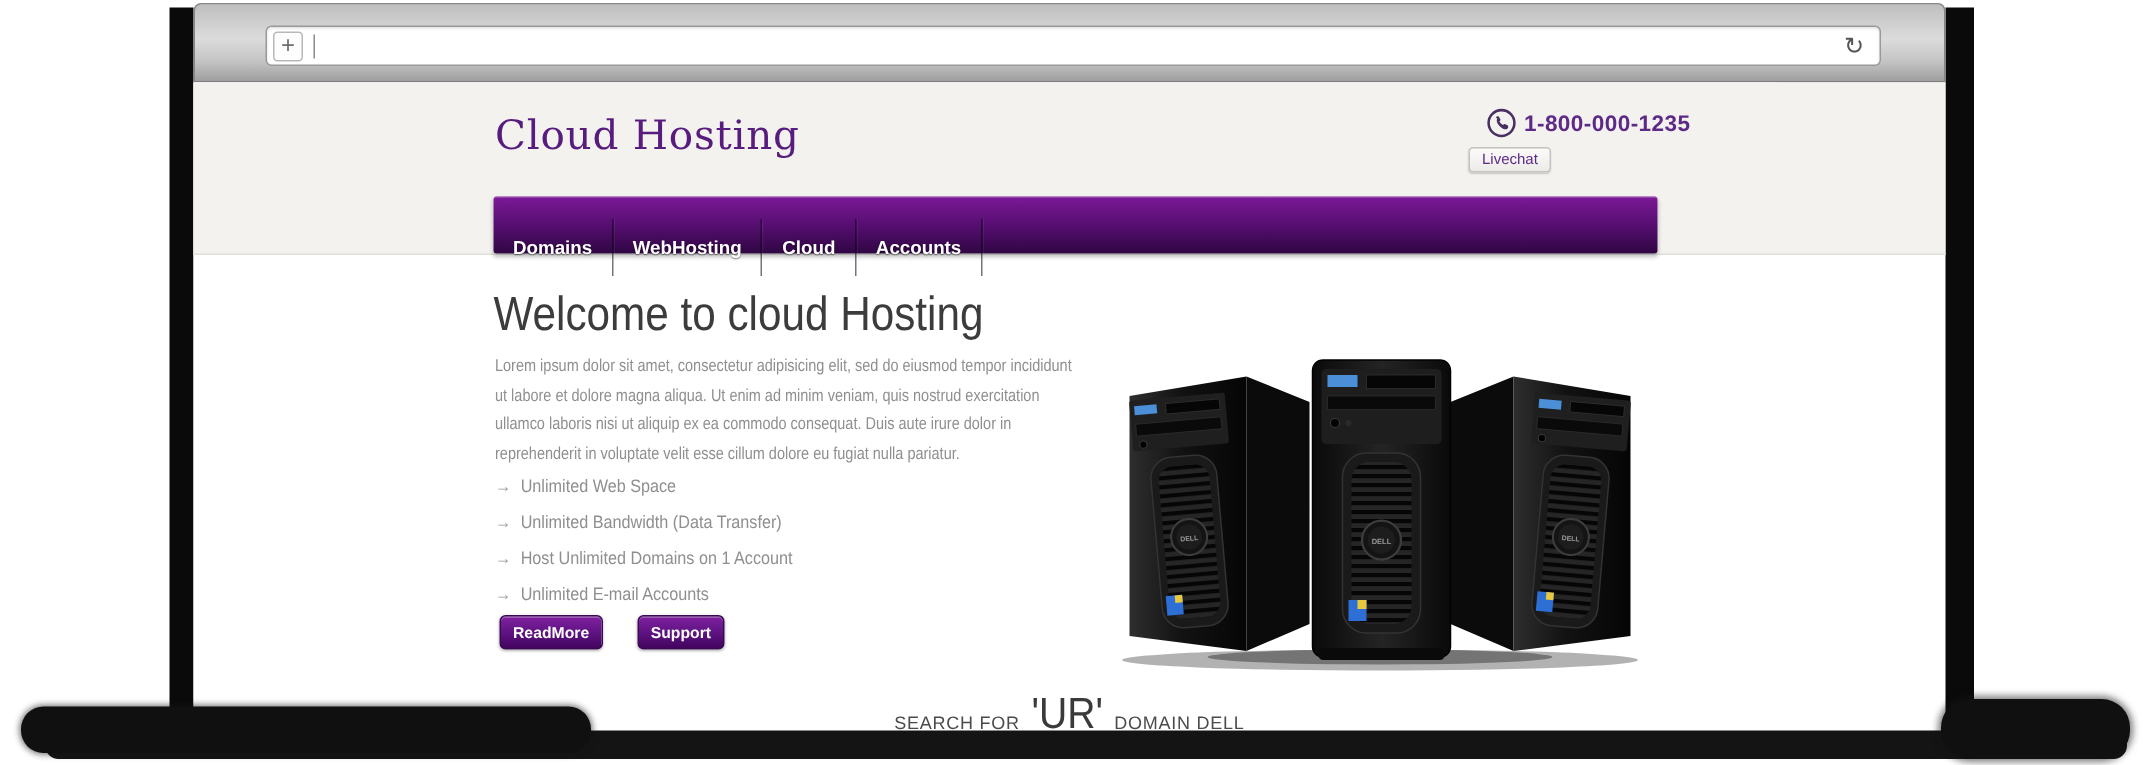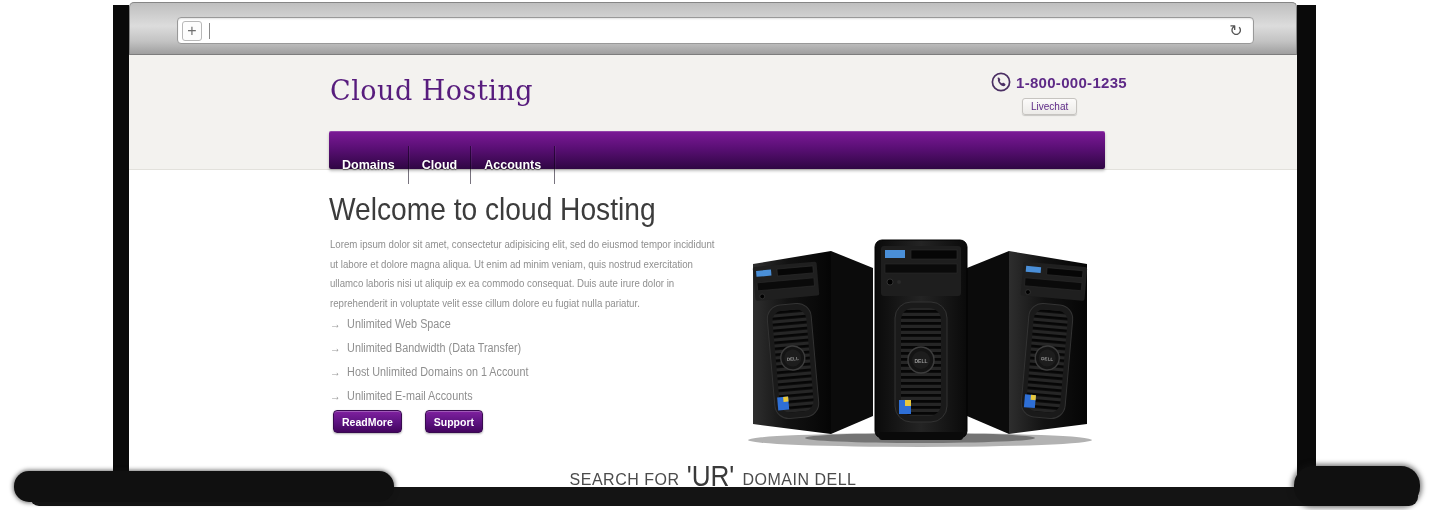--- a/index.html
+++ b/index.html
@@ -31,21 +31,21 @@
   
   .page { position:absolute; left:129px; top:55px; width:1056px; height:455px; background:#ffffff; }
   .band { position:absolute; left:0; top:0; width:1168px; height:115px; background:#f3f2ef; border-bottom:1px solid #e2e1dc; }
 
   .logo { position:absolute; left:201px; top:20px; font-family:"DejaVu Serif", serif;
           font-size:27px; color:#571c7d; letter-spacing:.5px; cursor:default; }
 
   .phone-row { position:absolute; left:862px; top:17px; display:flex; align-items:center; }
   .phone-ic { width:20px; height:20px; margin-right:5px; }
   .phone-num { font-size:15px; font-weight:700; color:#5e2a87; letter-spacing:.3px; }
-  .livechat { position:absolute; left:893px; top:43px; height:17px; padding:0 8px; font-size:10px; color:#5e2a87;
+  .livechat { position:absolute; left:850px; top:43px; height:17px; padding:0 8px; font-size:10px; color:#5e2a87;
               background:linear-gradient(#fcfbfa,#ecebe8); border:1px solid #c6c4c0; border-radius:3px;
               box-shadow:0 1px 1px rgba(0,0,0,.18); display:flex; align-items:center; cursor:default; }
 
   .nav { position:absolute; left:200px; top:76px; width:776px; height:38px;
          background:linear-gradient(180deg,#7c1a97 0%,#5a0f75 45%,#2f0643 100%);
          border-radius:2px; box-shadow:inset 0 1px 0 rgba(255,255,255,.18), 0 2px 3px rgba(0,0,0,.25);
          display:flex; }
   .nav-item { height:100%; padding:0 13px; display:flex; align-items:center; color:#fff;
               font-size:12.5px; font-weight:bold; text-shadow:0 1px 1px rgba(0,0,0,.5);
               border-right:1px solid rgba(10,0,20,.55); box-shadow:1px 0 0 rgba(255,255,255,.06); cursor:pointer;margin-top:15px; }
@@ -65,21 +65,21 @@
   .pbtn { height:23px; padding:0 8px; font-size:10.5px; font-weight:bold; color:#fff;
           background:linear-gradient(180deg,#8021a0 0%,#5c1280 55%,#43045e 100%);
           border:1px solid #380a50; border-radius:4px;
           box-shadow:inset 0 1px 0 rgba(255,255,255,.25), 0 1px 2px rgba(0,0,0,.3);
           display:flex; align-items:center; cursor:pointer; }
 
   .servers { position:absolute; left:616px; top:183px; width:350px; height:210px; }
 
   .search-banner { position:absolute; left:0; top:407px; width:1168px; display:flex;
                    justify-content:center; align-items:flex-end; color:#4b4b4b; }
-  .sb-small { font-size:16px; letter-spacing:.5px; padding-bottom:2px; }
+  .sb-small { font-size:12px; letter-spacing:.5px; padding-bottom:2px; }
   .sb-big { font-size:29px; font-weight:400; color:#3a3a3a; margin:0 5px; line-height:1;
             transform:scaleX(.9); }
 
   svg text { font-family:"Liberation Sans", sans-serif; }
 </style>
 </head>
 <body>
 
 <div class="root">
 
@@ -105,20 +105,21 @@
         <circle cx="10" cy="10" r="8.6" fill="none" stroke="#4a2f63" stroke-width="1.7"></circle>
         <path d="M6.2 6.1 c1.1 -1.1 2 -0.6 2.4 0.2 l0.6 1.2 c0.3 0.6 -0.1 1.1 -0.6 1.4 c0.5 1.1 1.4 2 2.5 2.5 c0.3 -0.5 0.8 -0.9 1.4 -0.6 l1.2 0.6 c0.8 0.4 1.3 1.3 0.2 2.4 c-0.8 0.8 -2.8 0.6 -4.9 -1.5 c-2.1 -2.1 -2.6 -4.4 -1.8 -5.2 z" fill="#4a2f63"></path>
       </svg>
       <span class="phone-num">1-800-000-1235</span>
     </div>
 
     <div class="livechat">Livechat</div>
 
     <div class="nav">
       <div class="nav-item">Domains</div>
+      <div class="nav-item">WebHosting</div>
       <div class="nav-item">Cloud</div>
       <div class="nav-item">Accounts</div>
     </div>
 
     <div class="h1">Welcome to cloud Hosting</div>
 
     <div class="para">Lorem ipsum dolor sit amet, consectetur adipisicing elit, sed do eiusmod tempor incididunt ut labore et dolore magna aliqua. Ut enim ad minim veniam, quis nostrud exercitation ullamco laboris nisi ut aliquip ex ea commodo consequat. Duis aute irure dolor in reprehenderit in voluptate velit esse cillum dolore eu fugiat nulla pariatur.</div>
 
     <div class="features">
       <div class="feature">

